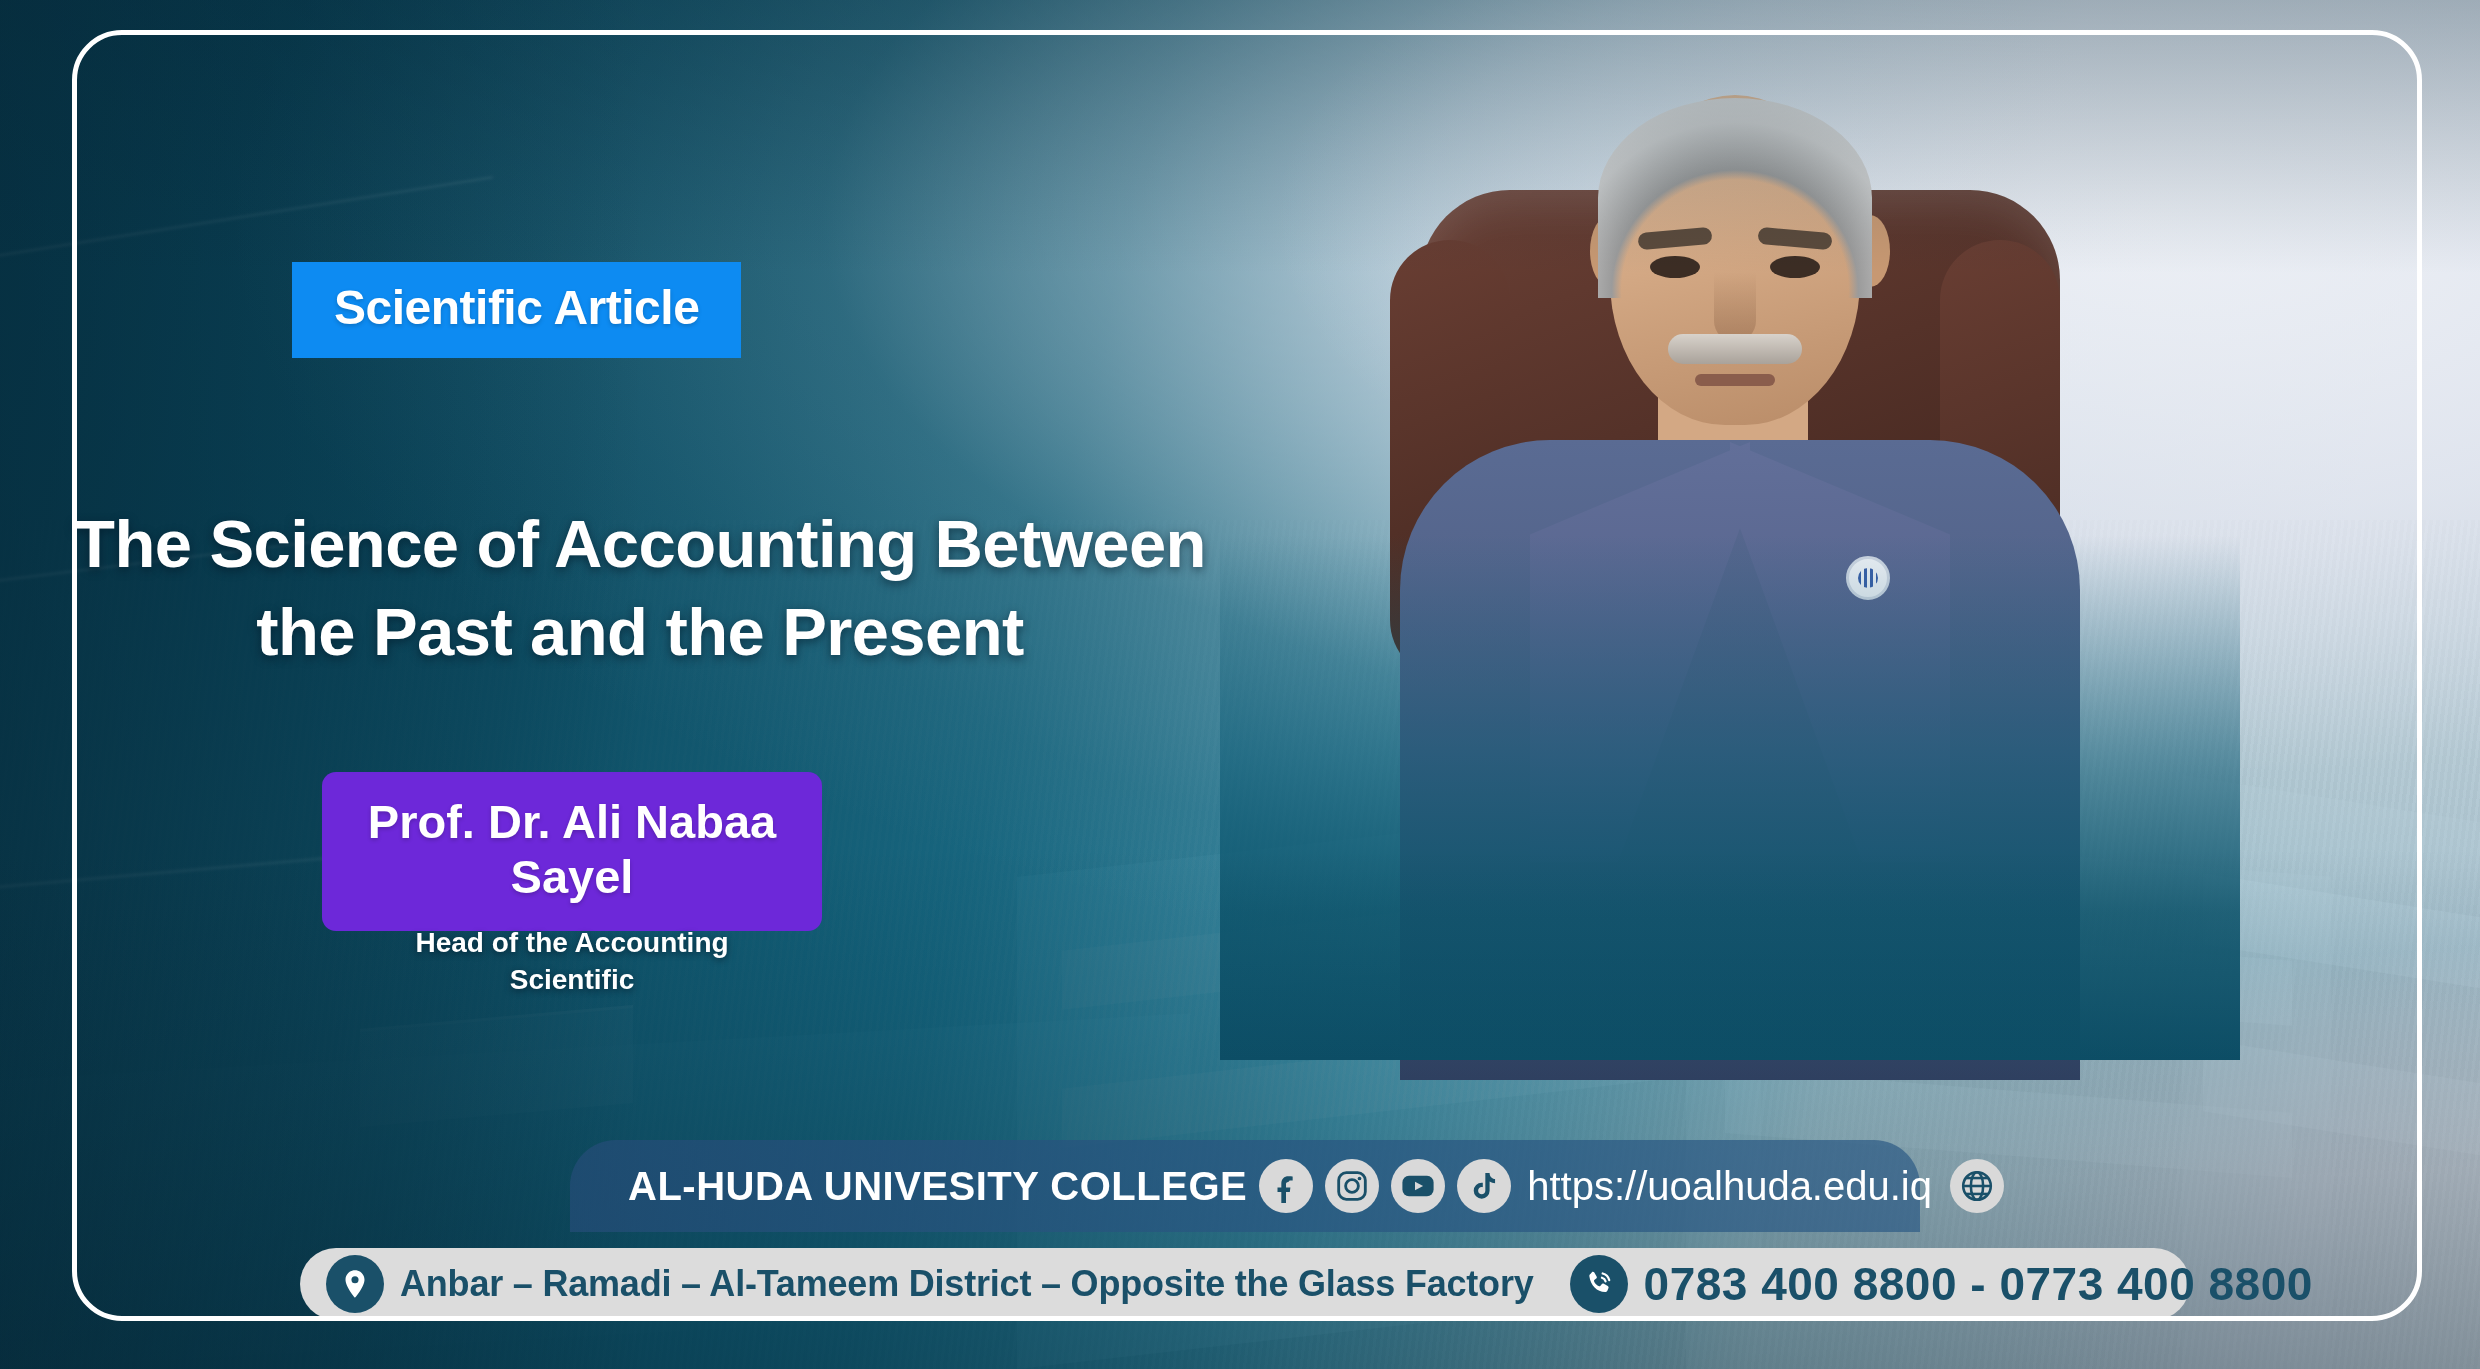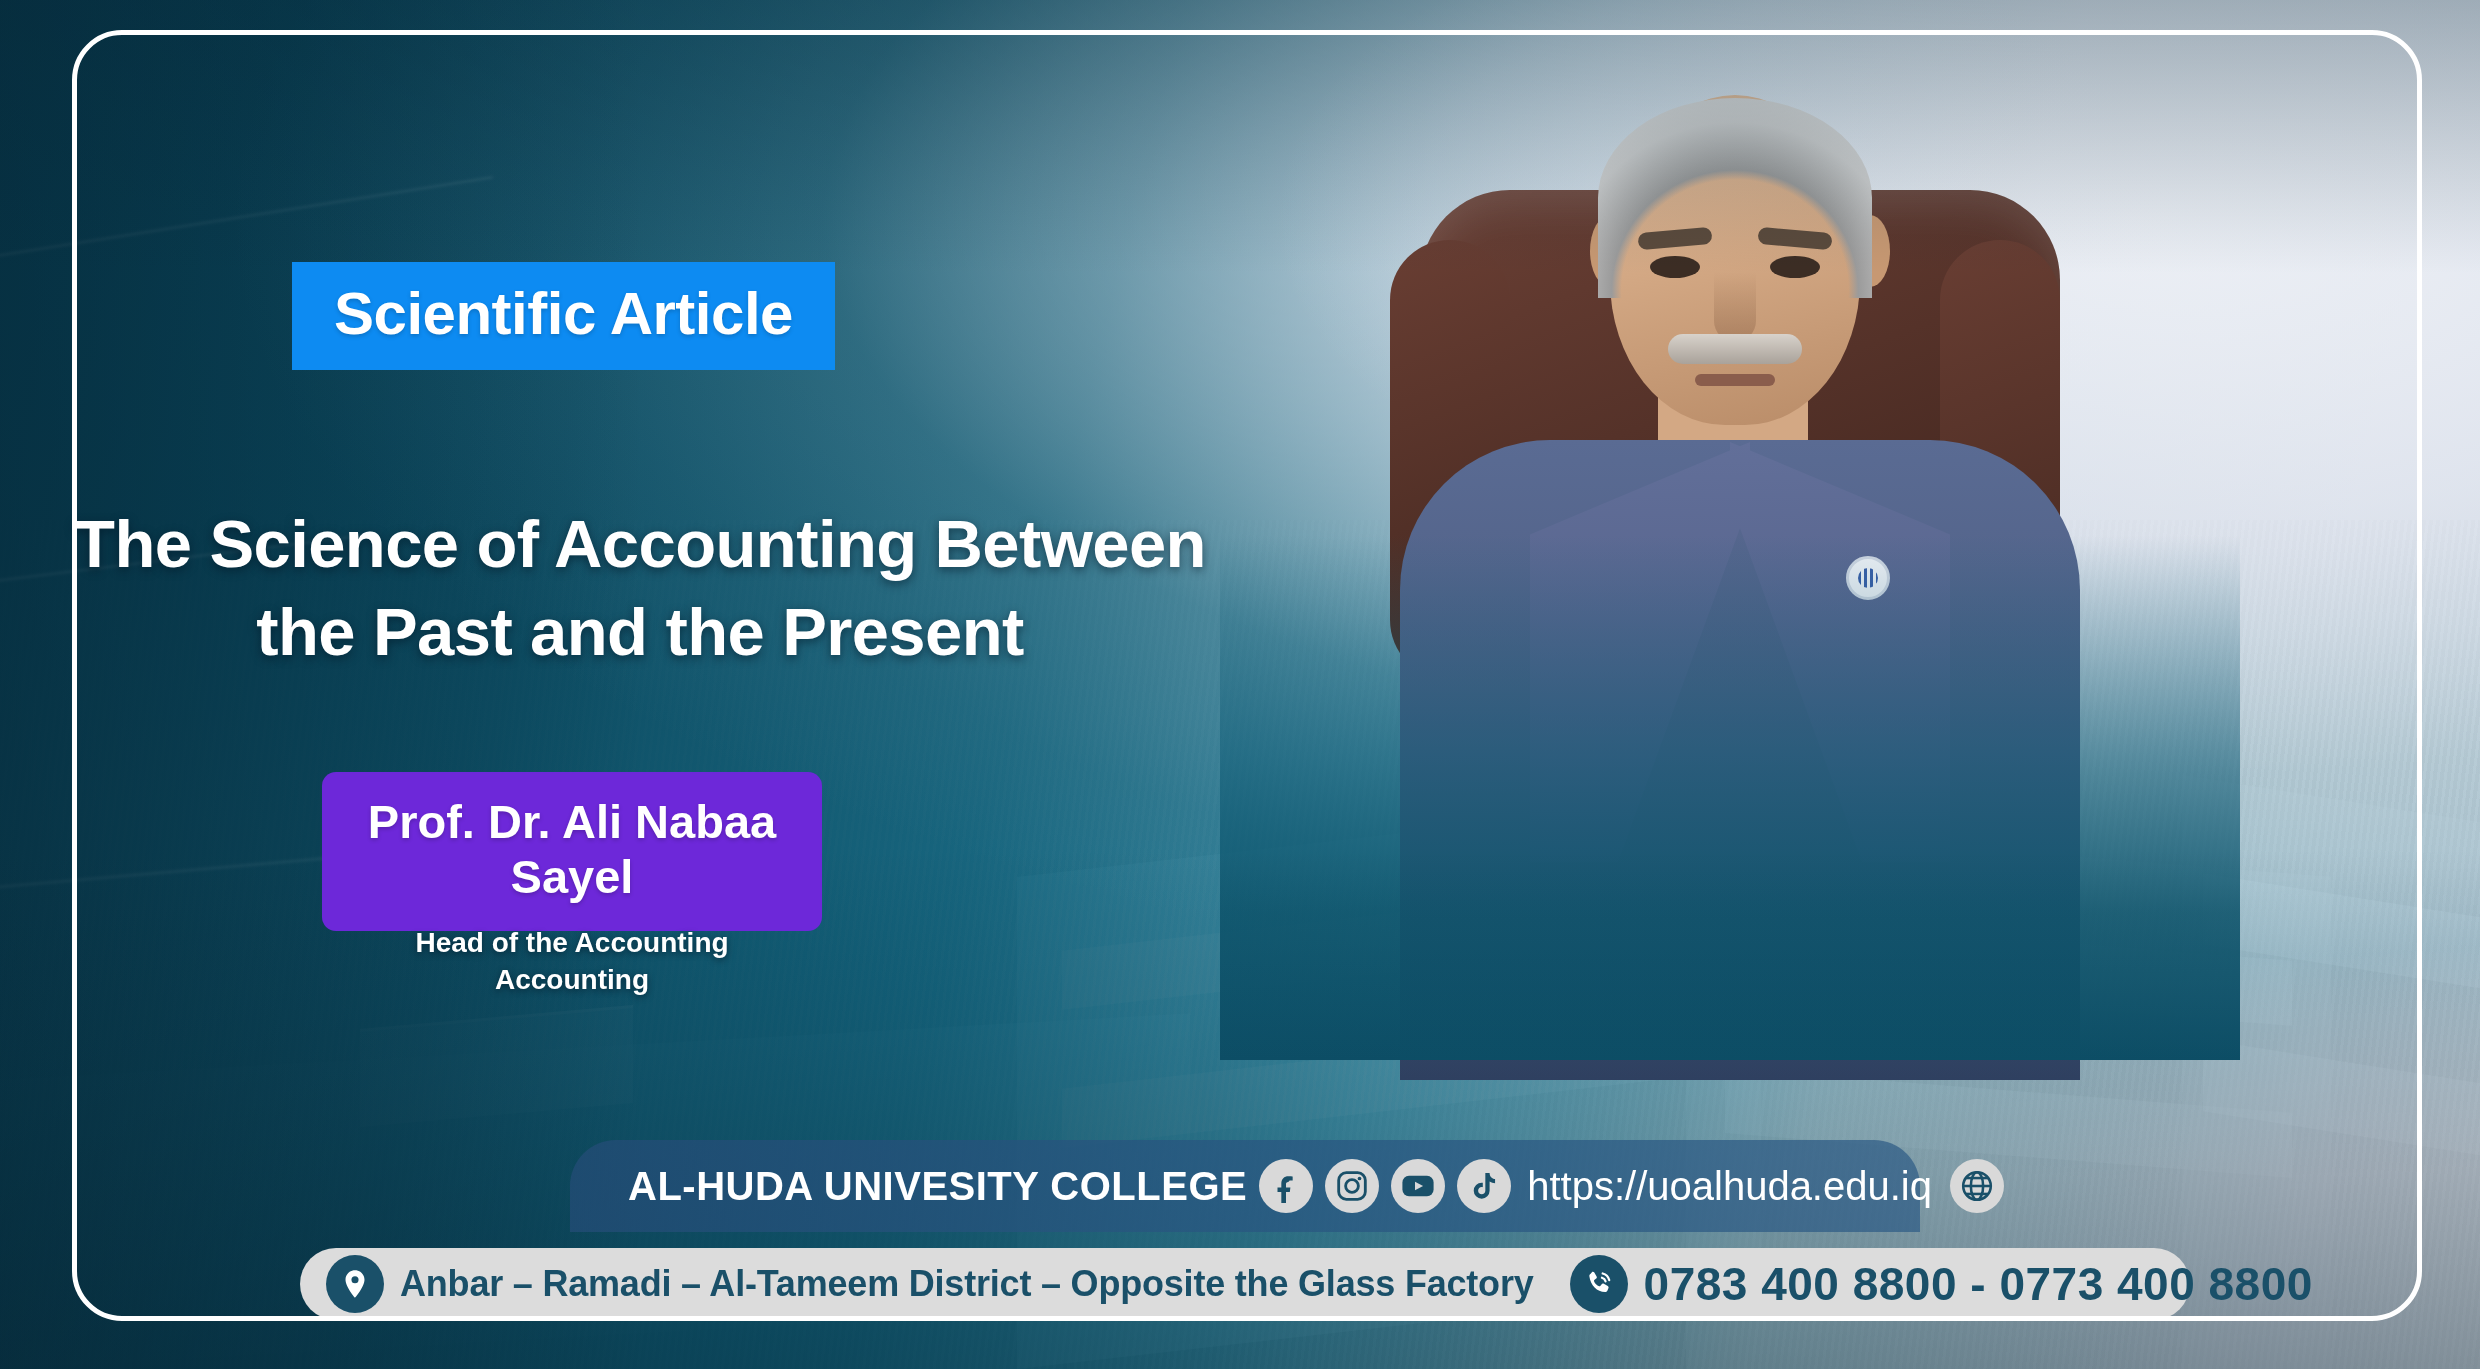--- a/index.html
+++ b/index.html
@@ -171,21 +171,21 @@
     position:absolute;left:72px;top:30px;right:58px;bottom:48px;
     border:5px solid #ffffff;border-radius:50px;pointer-events:none;
   }
 
   
   .content{position:absolute;left:0;top:0;width:1300px;height:100%;}
   .badge-article{
     position:absolute;left:292px;top:262px;
     background:#0d8bf2;color:#fff;
     padding:22px 42px 26px;
-    font-size:60px;font-weight:700;letter-spacing:-.5px;line-height:1;
+    font-size:48px;font-weight:700;letter-spacing:-.5px;line-height:1;
     font-family:"Liberation Sans",sans-serif;
     font-stretch:condensed;
     text-shadow:0 2px 4px rgba(0,0,0,.18);
   }
   .headline{
     position:absolute;left:60px;top:500px;width:1160px;
     color:#fff;text-align:center;
     font-size:67px;font-weight:700;line-height:1.32;
     letter-spacing:-.6px;
     text-shadow:0 3px 10px rgba(0,20,35,.55);
@@ -302,21 +302,21 @@
       <div>the Past and the Present</div>
     </div>
 
     <div class="badge-author">
       <div>Prof. Dr. Ali Nabaa</div>
       <div>Sayel</div>
     </div>
 
     <div class="author-role">
       <div>Head of the Accounting</div>
-      <div>Accounting</div>
+      <div>Scientific</div>
     </div>
   </div>
 
   <div class="footerbar">
     <span class="fb-name">AL-HUDA UNIVESITY COLLEGE</span>
 
     <span class="soc">
       <svg width="34" height="34" viewBox="0 0 24 24" fill="#1a5069" aria-hidden="true">
         <path d="M14.6 8.2h2.1V5.3c-.4-.05-1.6-.16-3-.16-2.97 0-5 1.86-5 5.29V13H6v3.3h2.7V24h3.3v-7.7h2.7l.4-3.3h-3.1v-2.2c0-.95.26-1.6 1.6-1.6z"></path>
       </svg>

